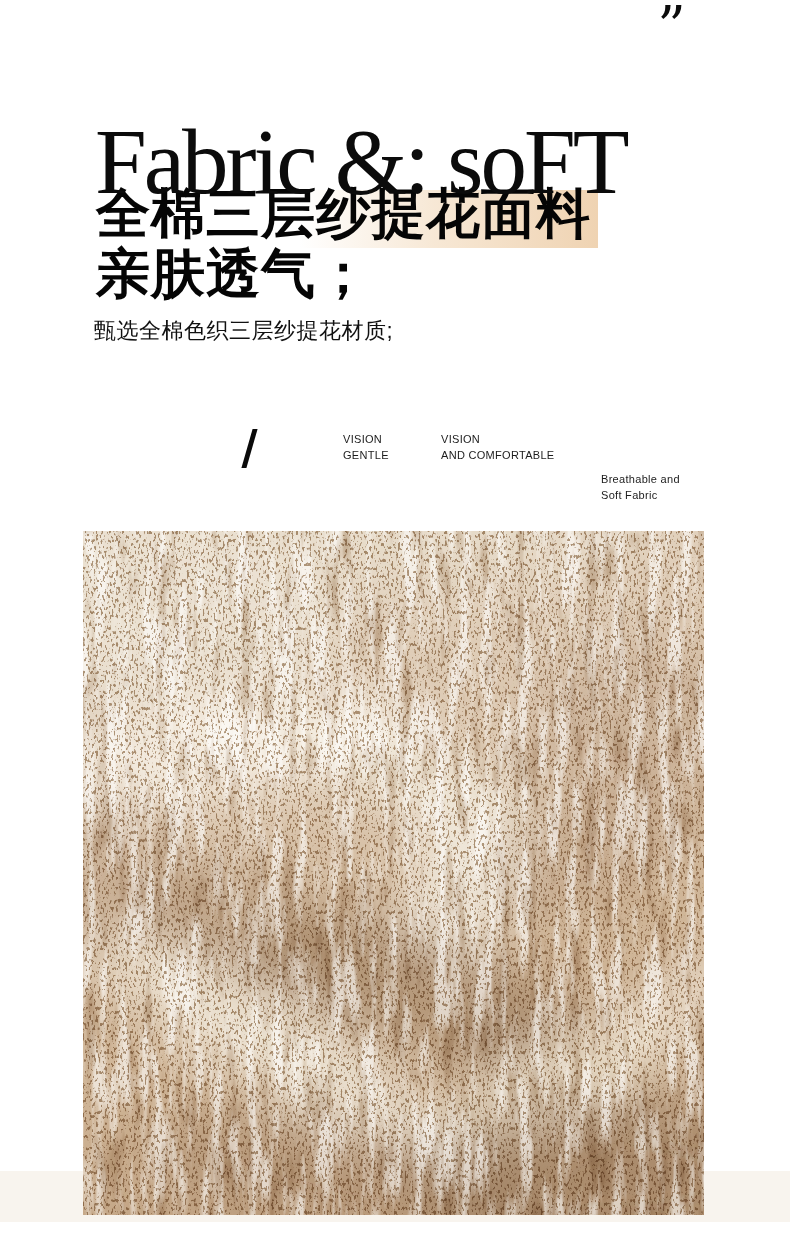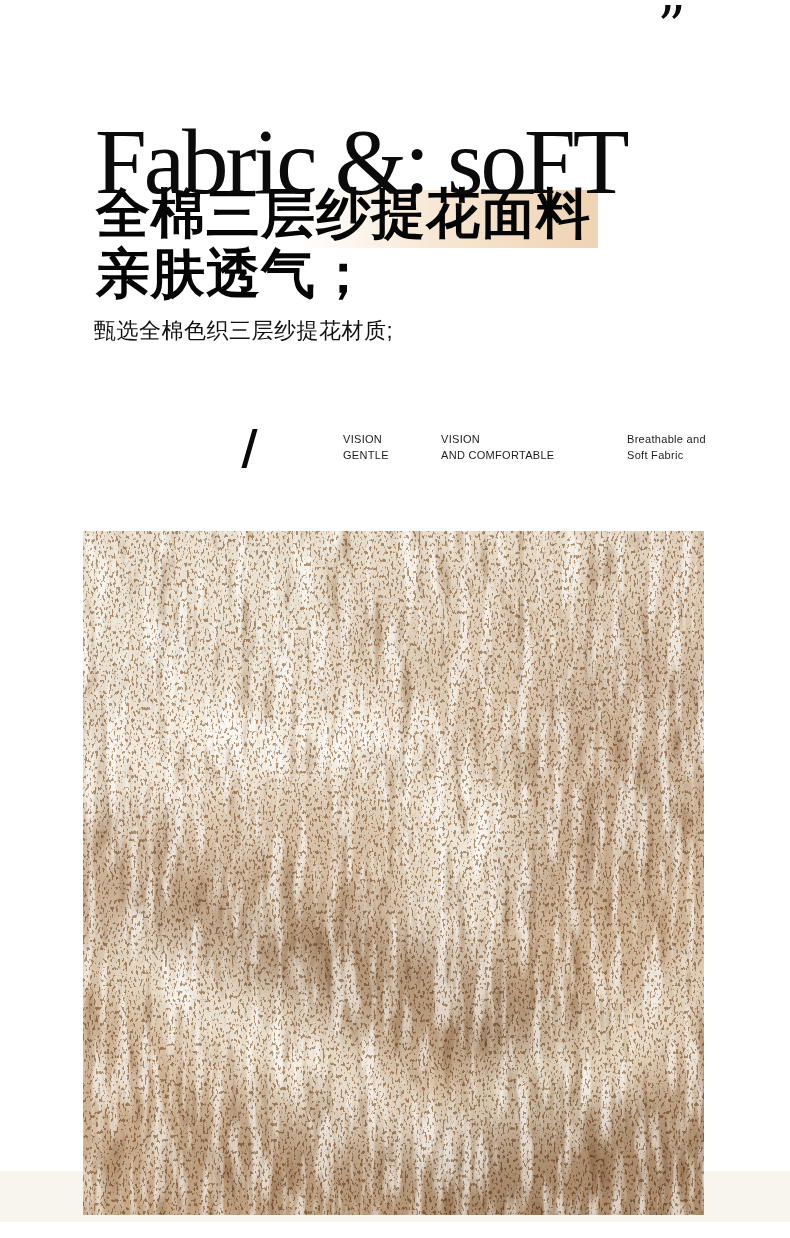--- a/index.html
+++ b/index.html
@@ -95,21 +95,21 @@
     position: absolute;
     top: 432px;
     font-size: 11px;
     line-height: 15.5px;
     letter-spacing: 0.3px;
     color: #1c1c1c;
     white-space: nowrap;
   }
   .feature-1 { left: 343px; }
   .feature-2 { left: 441px; }
-  .feature-3 { left: 627px; }
+  .feature-3 { left: 601px; margin-top: 40px; }
 
   
   .bottom-band {
     position: absolute;
     left: 0;
     top: 1171px;
     width: 790px;
     height: 51px;
     background: #f8f4ee;
     z-index: 0;

